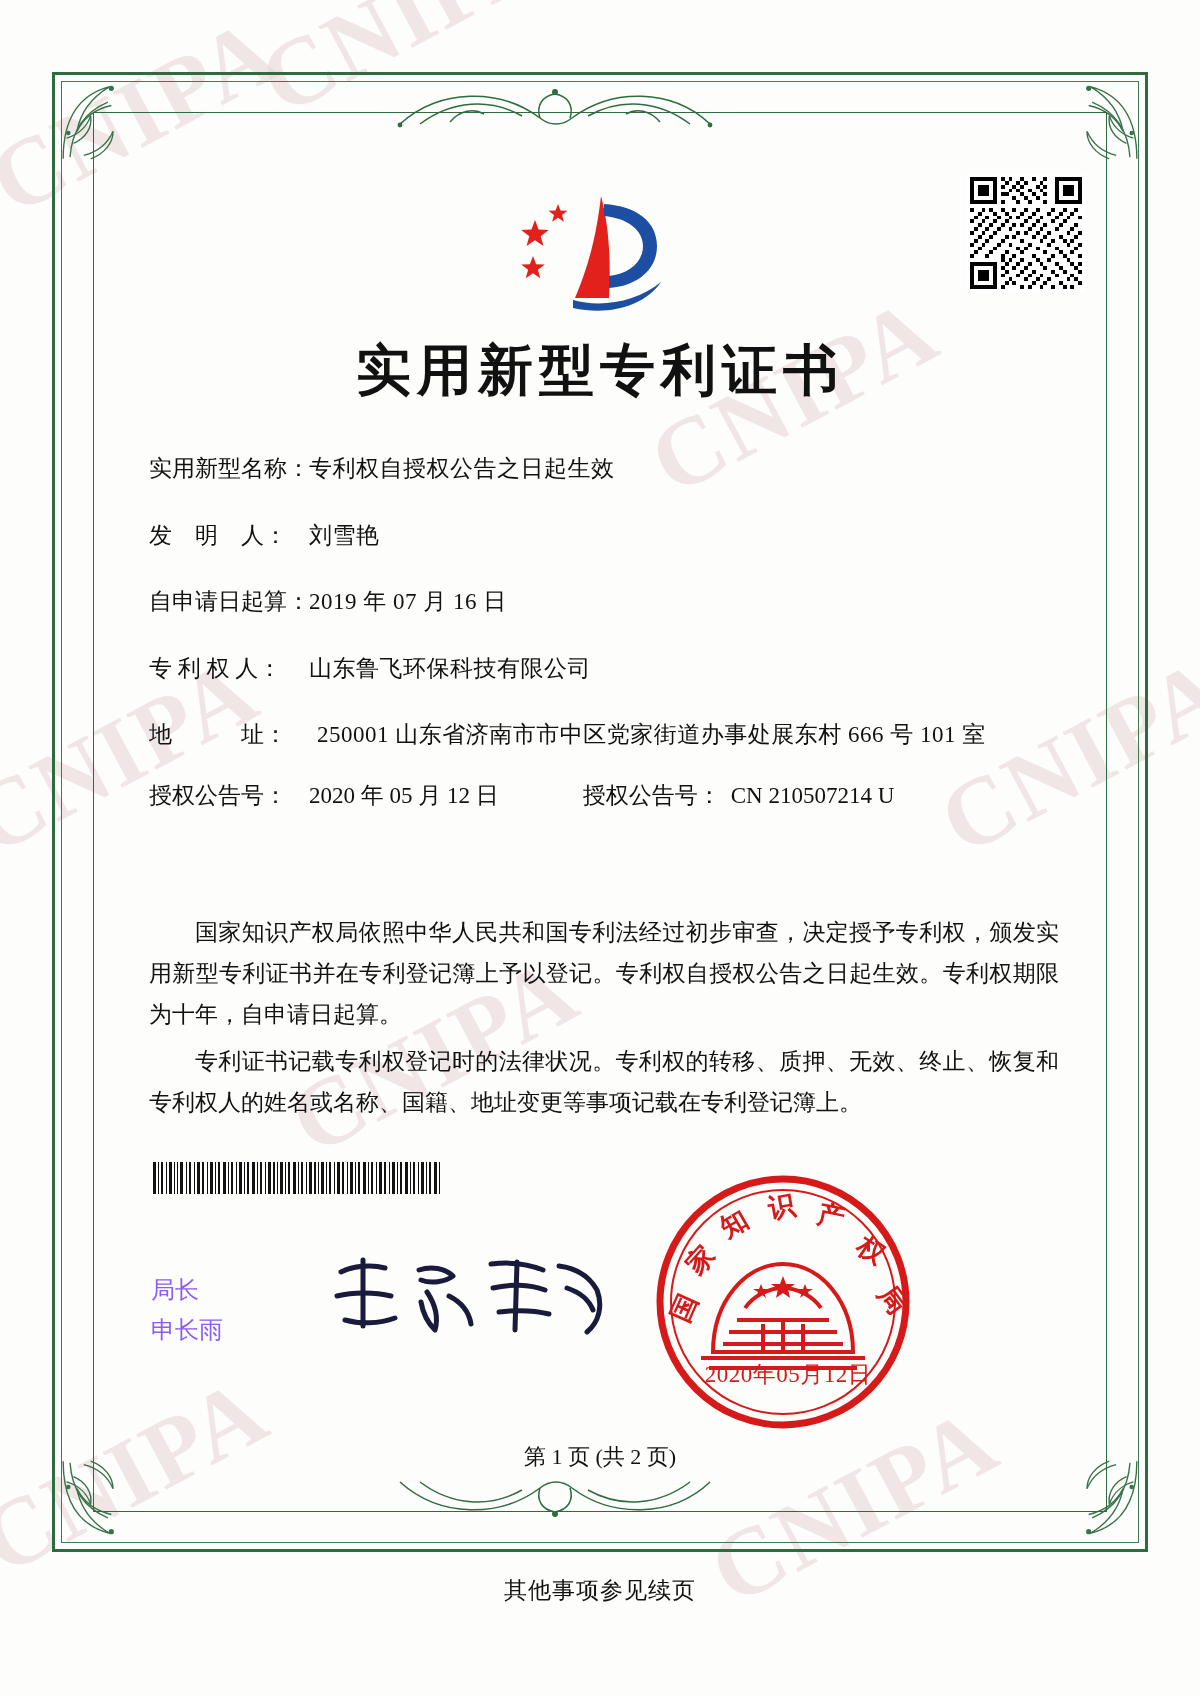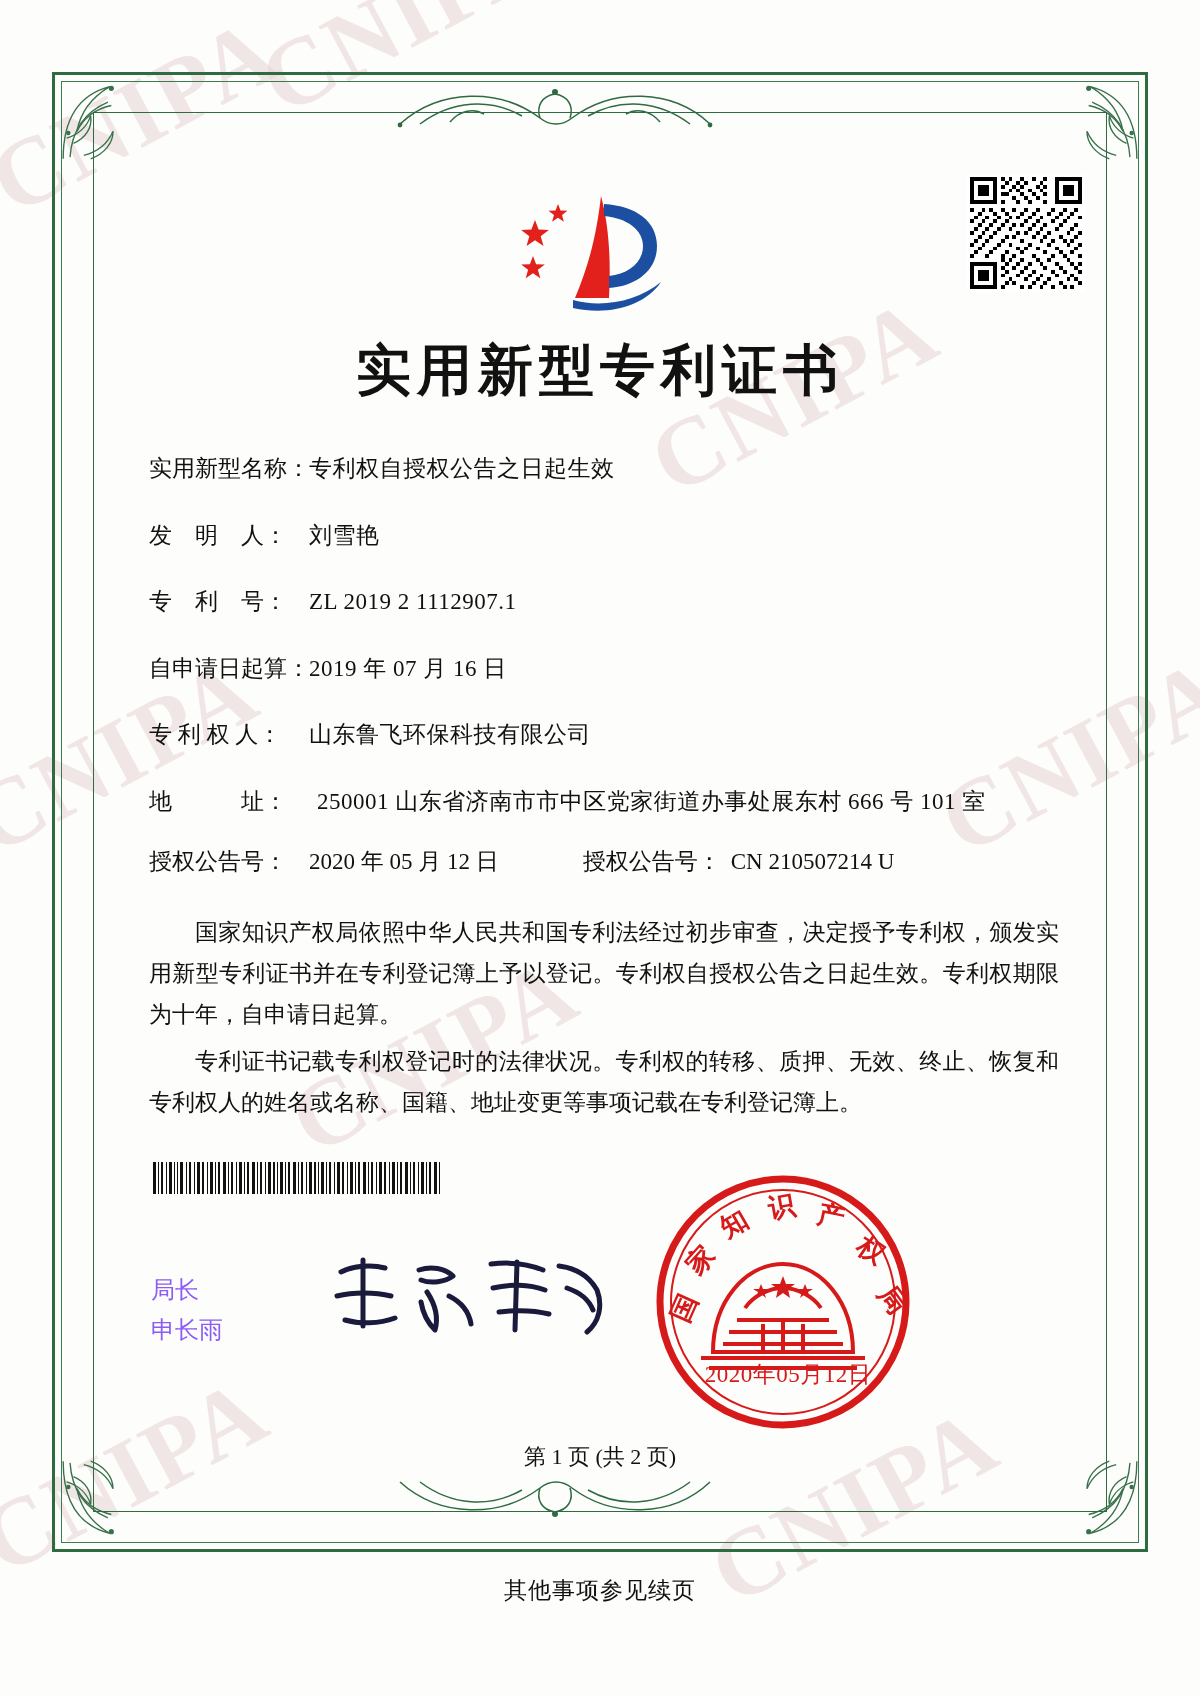--- a/index.html
+++ b/index.html
@@ -572,24 +572,20 @@
     <div class="fields">
       <div class="field-row">
         <div class="field-label">实用新型名称：</div>
         <div class="field-value">专利权自授权公告之日起生效</div>
       </div>
       <div class="field-row">
         <div class="field-label">发　明　人：</div>
         <div class="field-value">刘雪艳</div>
       </div>
       <div class="field-row">
-        <div class="field-label">专　利　号：</div>
-        <div class="field-value">ZL 2019 2 1112907.1</div>
-      </div>
-      <div class="field-row">
         <div class="field-label">自申请日起算：</div>
         <div class="field-value">2019 年 07 月 16 日</div>
       </div>
       <div class="field-row">
         <div class="field-label">专 利 权 人：</div>
         <div class="field-value">山东鲁飞环保科技有限公司</div>
       </div>
       <div class="field-row" style="margin-bottom:26px;gap:8px;">
         <div class="field-label">地　　　址：</div>
         <div class="field-value" style="max-width:700px;">250001  山东省济南市市中区党家街道办事处展东村 666 号 101 室</div>

